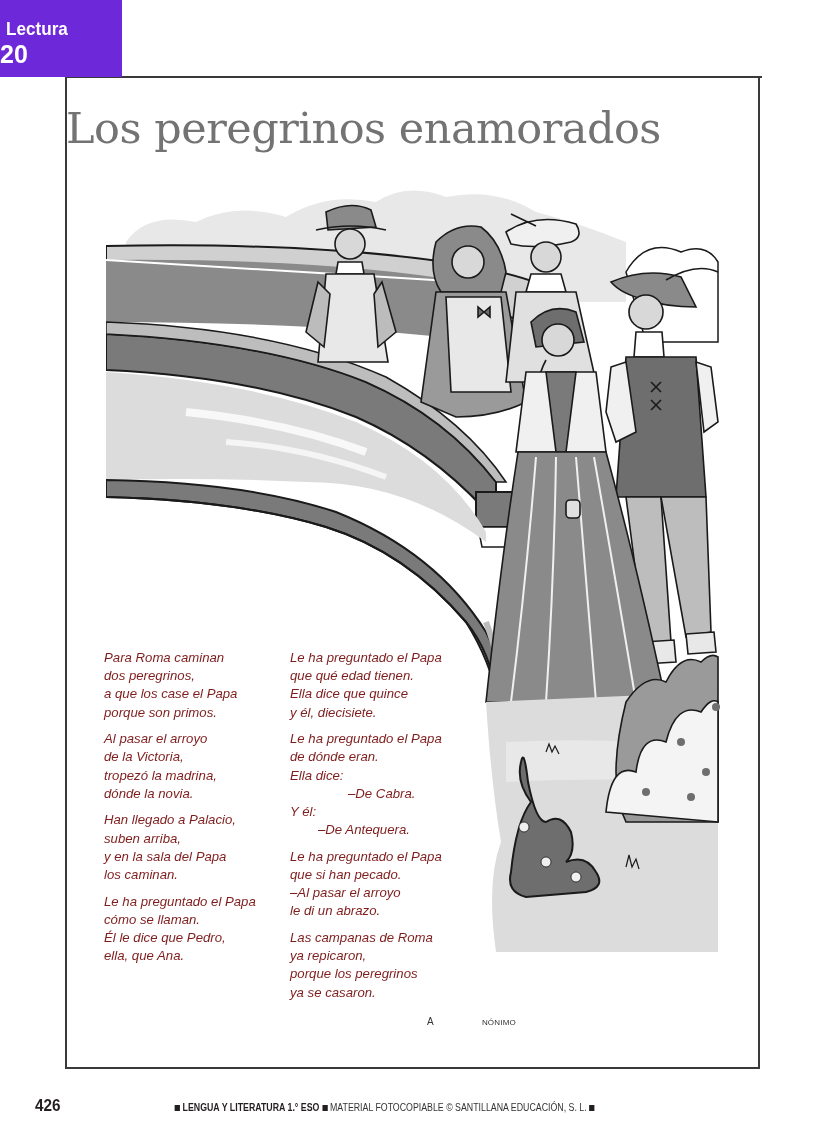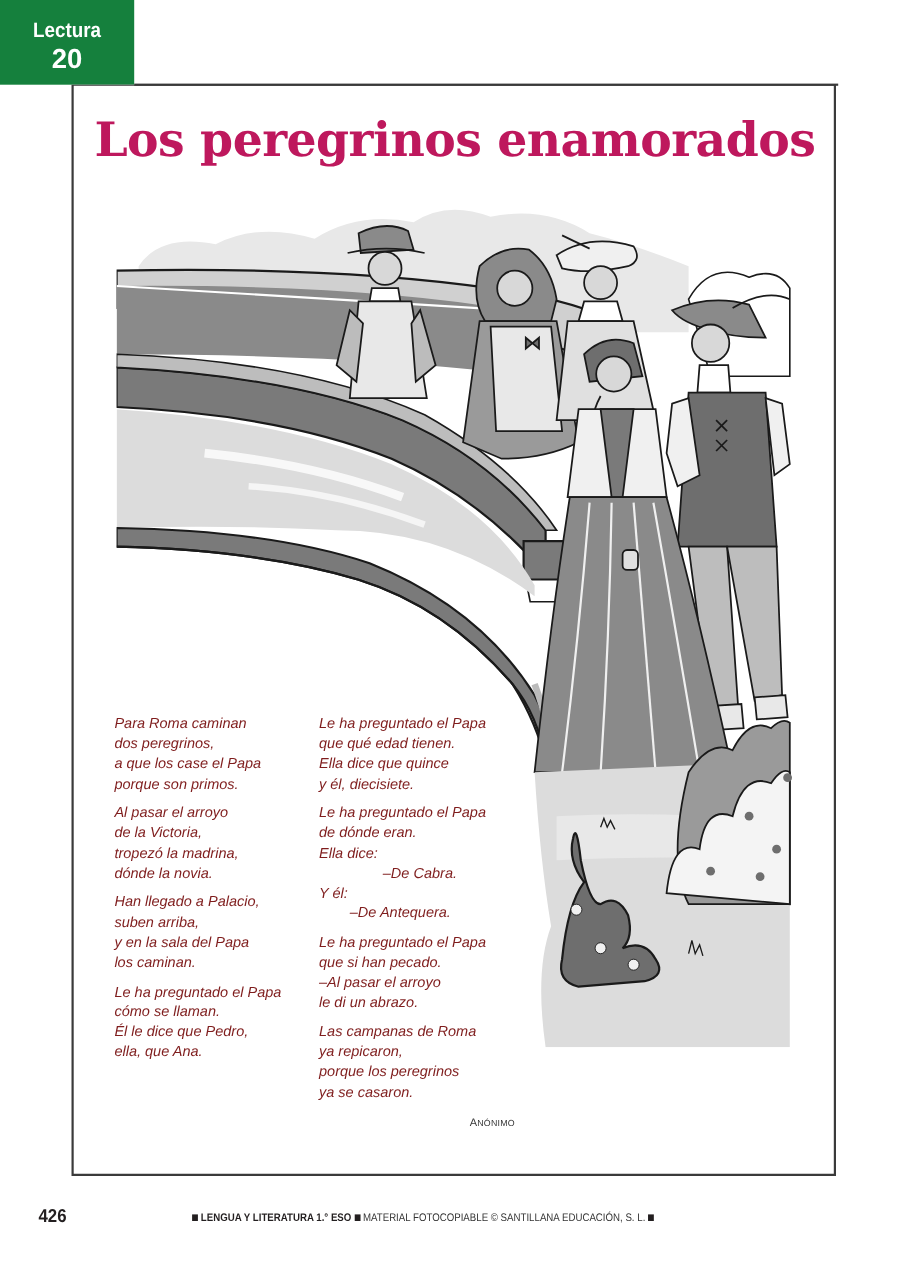--- a/index.html
+++ b/index.html
@@ -1,32 +1,32 @@
 <!DOCTYPE html>
 <html><head>
 <meta charset="utf-8">
 <style>
   html, body { margin: 0; padding: 0; background: #ffffff; }
   body { width: 828px; height: 1148px; position: relative; overflow: hidden; font-family: "Liberation Sans", sans-serif; color: #333; }
-  .lectura-box { position: absolute; left: 0; top: 0; width: 122px; height: 77px; background: #15803d; color: #fff; text-align: center; }
+  .lectura-box { position: absolute; left: 0; top: 0; width: 122px; height: 77px; background: #6d28d9; color: #fff; text-align: left; }
   .lectura-label { display: block; font-family: "Liberation Sans", sans-serif; font-weight: bold; font-size: 19px; padding-top: 19px; line-height: 20px; transform: scaleX(0.9); }
   .lectura-num { display: block; font-family: "Liberation Sans", sans-serif; font-weight: bold; font-size: 25px; line-height: 30px; }
   .frame { position: absolute; left: 65px; top: 77px; width: 695px; height: 992px; border: 2px solid #3a3a3a; border-top-width: 1.5px; box-sizing: border-box; }
   .frame-top-ext { position: absolute; left: 122px; top: 76px; width: 640px; height: 2px; background: #3a3a3a; }
-  .title { position: absolute; left: 66px; width: 695px; top: 103px; text-align: center; font-family: "DejaVu Serif", serif; font-size: 43px; color: #be185d; letter-spacing: -0.5px; font-weight: bold; margin: 0; }
+  .title { position: absolute; left: 66px; width: 695px; top: 103px; font-family: "DejaVu Serif", serif; font-size: 43px; color: #737373; letter-spacing: -0.5px; font-weight: normal; margin: 0; }
   .illustration { position: absolute; left: 106px; top: 182px; width: 618px; height: 770px; }
   .poem-col { position: absolute; font-family: "Liberation Sans", sans-serif; font-style: italic; font-size: 13.2px; line-height: 18.2px; color: #7f1d1d; }
   .col-left { left: 104px; top: 649px; width: 180px; }
   .col-right { left: 290px; top: 649px; width: 200px; }
   .stanza { margin: 0 0 8.4px 0; }
   .line { display: block; white-space: nowrap; }
   .indent-2 { padding-left: 58px; }
   .indent-1 { padding-left: 28px; }
   .author { position: absolute; left: 427px; top: 1016px; font-family: "Liberation Sans", sans-serif; font-size: 10px; color: #333; letter-spacing: 0.2px; }
-  .author .sc { font-size: 8px; }
+  .author .sc { font-size: 8px; margin-left: 48px; }
   .page-number { position: absolute; left: 35px; top: 1096px; font-family: "Liberation Sans", sans-serif; font-weight: bold; font-size: 17px; color: #231f20; transform: scaleX(0.9); transform-origin: left; }
   .footer { position: absolute; left: 172px; top: 1102px; font-family: "Liberation Sans", sans-serif; font-size: 10px; color: #333; white-space: nowrap; transform: scaleX(0.88); transform-origin: left; }
   .footer b { color: #231f20; }
   .sq { display: inline-block; width: 6px; height: 6px; background: #231f20; margin: 0 3px 1px 3px; vertical-align: middle; }
 </style>
 </head>
 <body>
 
 <div class="lectura-box">
   <span class="lectura-label">Lectura</span>

